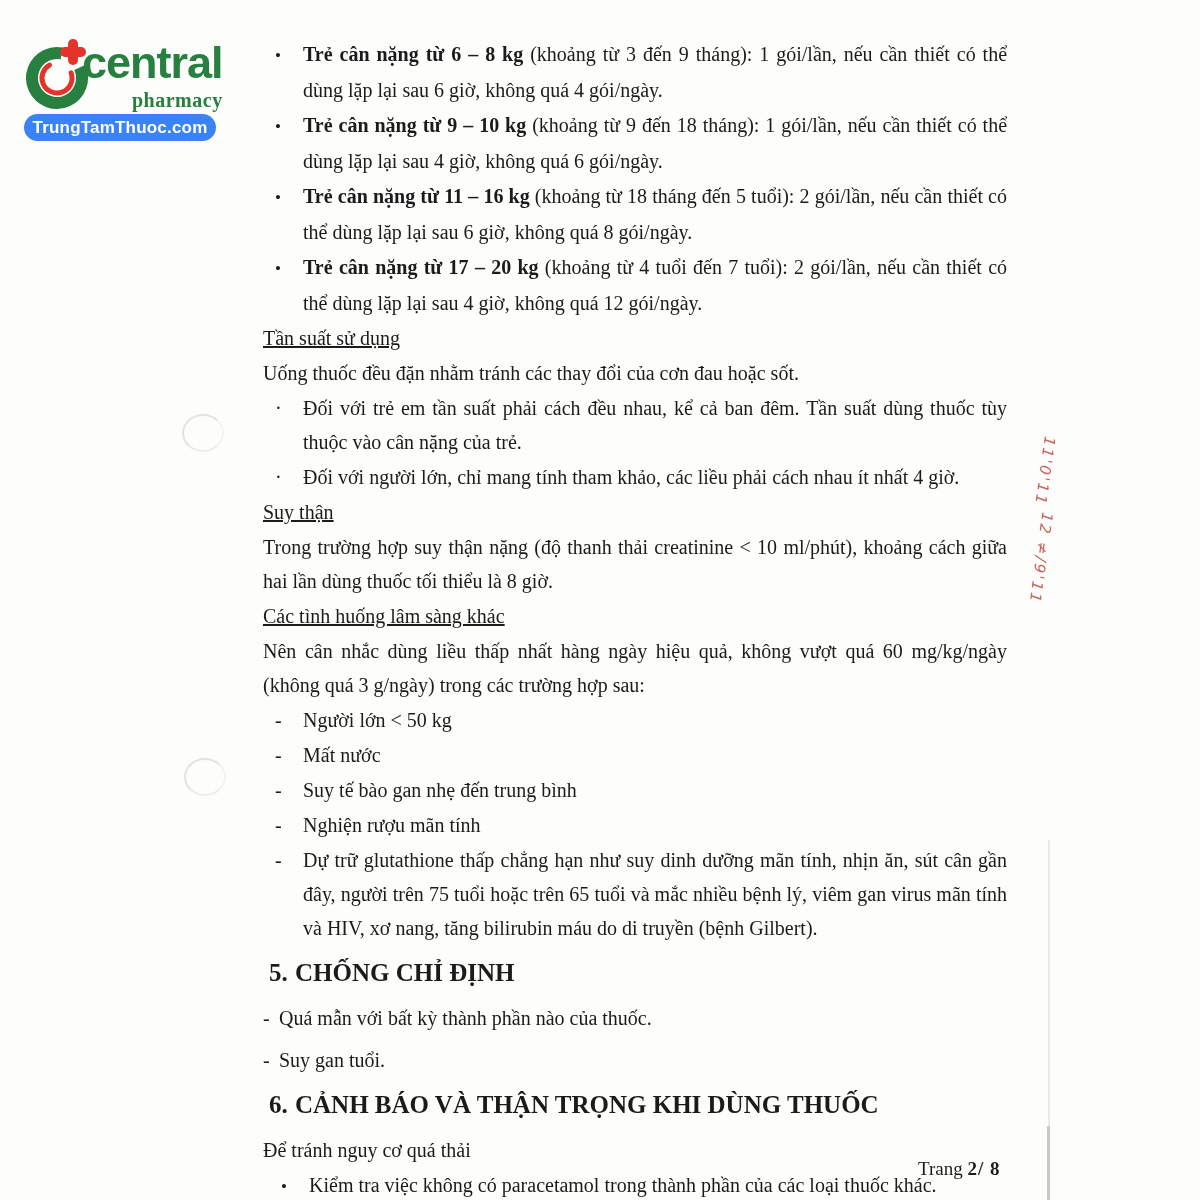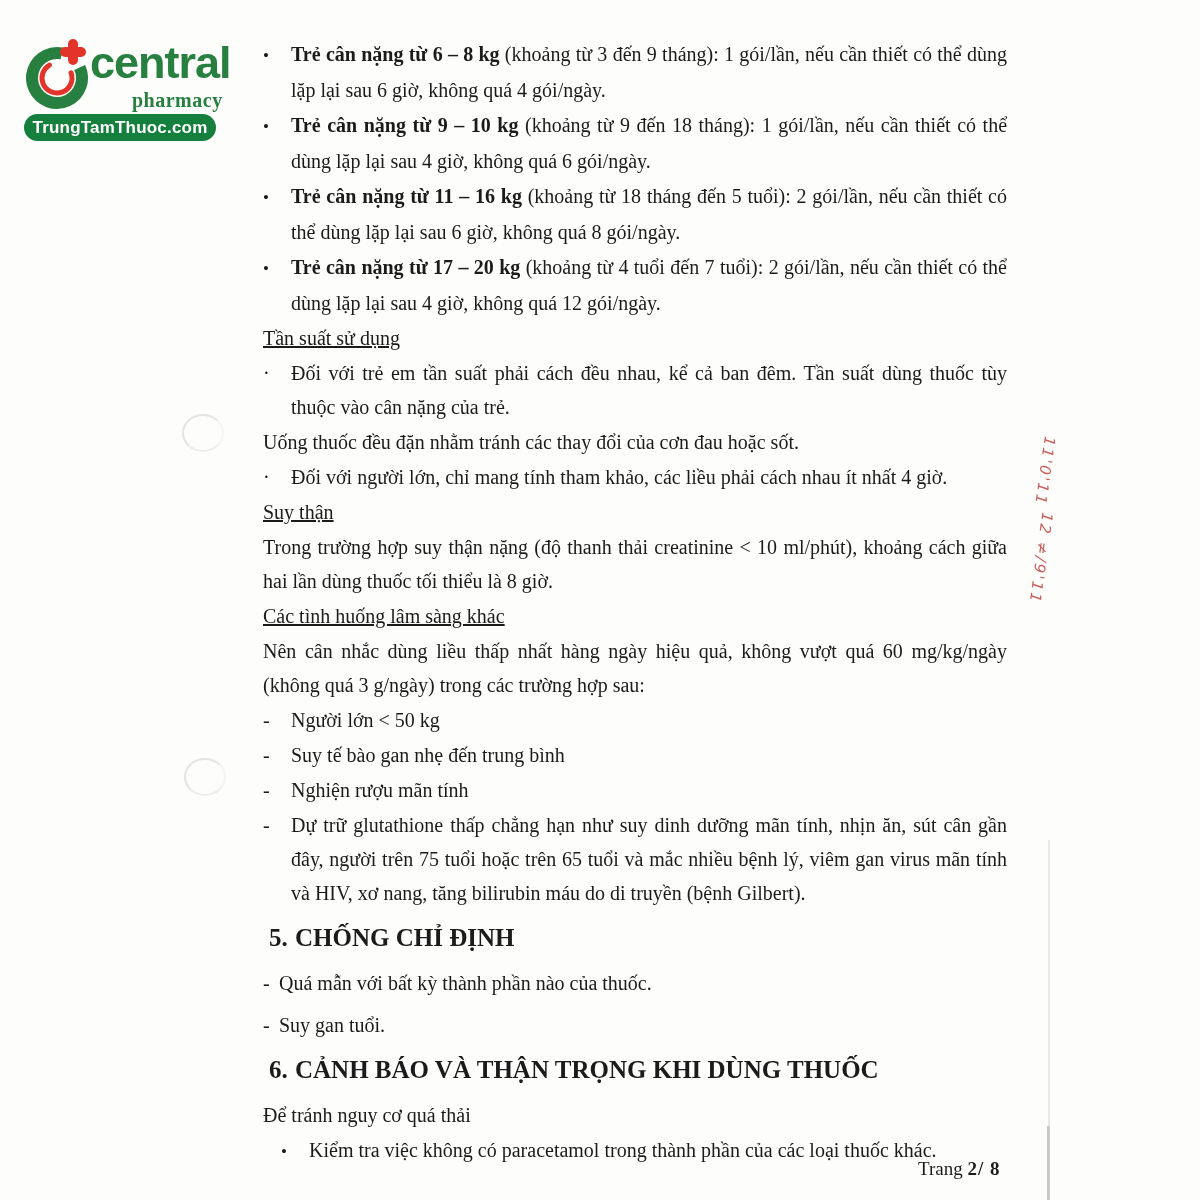--- a/index.html
+++ b/index.html
@@ -8,46 +8,46 @@
     background:#fdfdfc;
     font-family:"Liberation Serif","DejaVu Serif",serif;
     color:#1b1b1b;
   }
   .page{position:absolute;inset:0;}
 
   
   .logo{position:absolute;left:10px;top:32px;width:230px;height:115px;}
   .logo-mark{position:absolute;left:12px;top:4px;width:80px;height:80px;}
   .brand{
-    position:absolute;left:80px;top:8px;
+    position:absolute;left:72px;top:8px;
     font-family:"Liberation Sans","DejaVu Sans",sans-serif;
     font-weight:bold;font-size:45px;line-height:45px;letter-spacing:-1px;
     color:#27803f;
   }
   .brand-sub{
     position:absolute;left:122px;top:57px;
     font-family:Liberation Serif, serif;
     font-weight:bold;font-size:20px;color:#27803f;letter-spacing:.5px;
   }
   .badge{
     position:absolute;left:14px;top:82px;width:192px;height:27px;
-    background:#15803d;border-radius:14px;
+    background:#3b82f6;border-radius:14px;
     display:flex;align-items:center;justify-content:center;
     font-family:"Liberation Sans","DejaVu Sans",sans-serif;
     font-weight:bold;font-size:17px;color:#ffffff;letter-spacing:.2px;
   }
 
   
   .content{
     position:absolute;left:263px;top:37px;width:744px;
     font-size:20px;line-height:34px;
     text-align:justify;text-align-last:left;
   }
   .blk{margin:0 0 1px 0;}
-  .hang{padding-left:28px;text-indent:-28px;}
+  .hang{padding-left:28px;text-indent:-28px;margin-left:12px;}
   .marker{display:inline-block;width:28px;text-indent:0;}
   .bullet-glyph{font-size:17px;}
   .ihead{
     text-decoration:underline;
     margin:0 0 1px 0;
   }
   .numhead{
     font-weight:bold;font-size:25px;margin:11px 0 11px 6px;
   }
   .numhead .marker{width:26px;}
@@ -124,42 +124,45 @@
     <p class="blk hang">
       <span class="marker bullet-glyph">•</span><b>Trẻ cân nặng từ 11 – 16 kg</b><span> (khoảng từ 18 tháng đến 5 tuổi): 2 gói/lần, nếu cần thiết có thể dùng lặp lại sau 6 giờ, không quá 8 gói/ngày.</span>
     </p>
 
     <p class="blk hang">
       <span class="marker bullet-glyph">•</span><b>Trẻ cân nặng từ 17 – 20 kg</b><span> (khoảng từ 4 tuổi đến 7 tuổi): 2 gói/lần, nếu cần thiết có thể dùng lặp lại sau 4 giờ, không quá 12 gói/ngày.</span>
     </p>
 
     <p class="blk ihead">Tần suất sử dụng</p>
 
+    <p class="blk">Uống thuốc đều đặn nhằm tránh các thay đổi của cơn đau hoặc sốt.</p>
+
     <p class="blk hang">
       <span class="marker">·</span><span>Đối với trẻ em tần suất phải cách đều nhau, kể cả ban đêm. Tần suất dùng thuốc tùy thuộc vào cân nặng của trẻ.</span>
     </p>
 
-    <p class="blk">Uống thuốc đều đặn nhằm tránh các thay đổi của cơn đau hoặc sốt.</p>
-
     <p class="blk hang">
       <span class="marker">·</span><span>Đối với người lớn, chỉ mang tính tham khảo, các liều phải cách nhau ít nhất 4 giờ.</span>
     </p>
 
     <p class="blk ihead">Suy thận</p>
 
     <p class="blk">Trong trường hợp suy thận nặng (độ thanh thải creatinine &lt; 10 ml/phút), khoảng cách giữa hai lần dùng thuốc tối thiểu là 8 giờ.</p>
 
     <p class="blk ihead">Các tình huống lâm sàng khác</p>
 
     <p class="blk">Nên cân nhắc dùng liều thấp nhất hàng ngày hiệu quả, không vượt quá 60 mg/kg/ngày (không quá 3 g/ngày) trong các trường hợp sau:</p>
 
     <p class="blk hang">
       <span class="marker">-</span><span>Người lớn &lt; 50 kg</span>
     </p>
 
+    <p class="blk hang">
+      <span class="marker">-</span><span>Mất nước</span>
+    </p>
 
     <p class="blk hang">
       <span class="marker">-</span><span>Suy tế bào gan nhẹ đến trung bình</span>
     </p>
 
     <p class="blk hang">
       <span class="marker">-</span><span>Nghiện rượu mãn tính</span>
     </p>
 
     <p class="blk hang">

